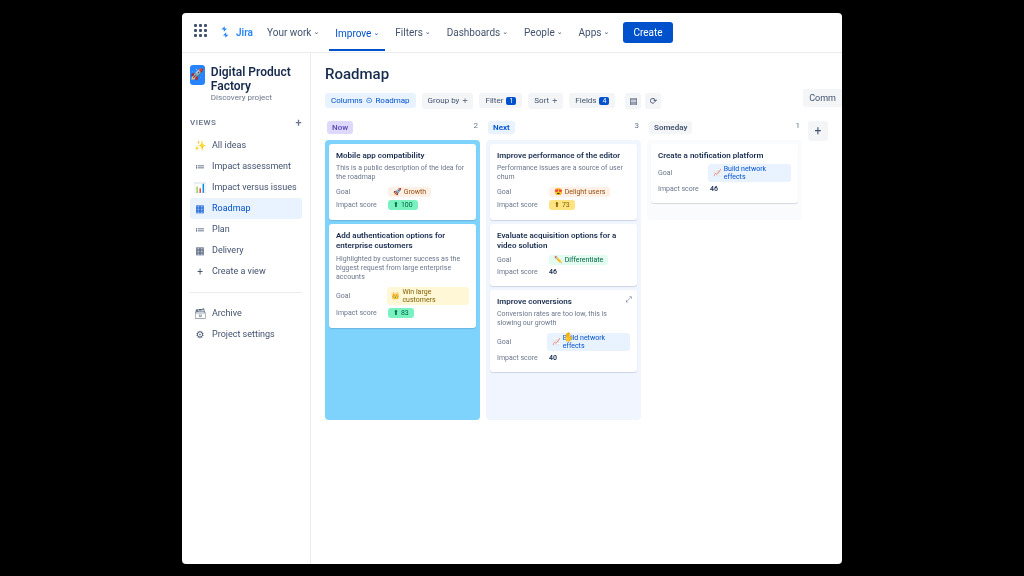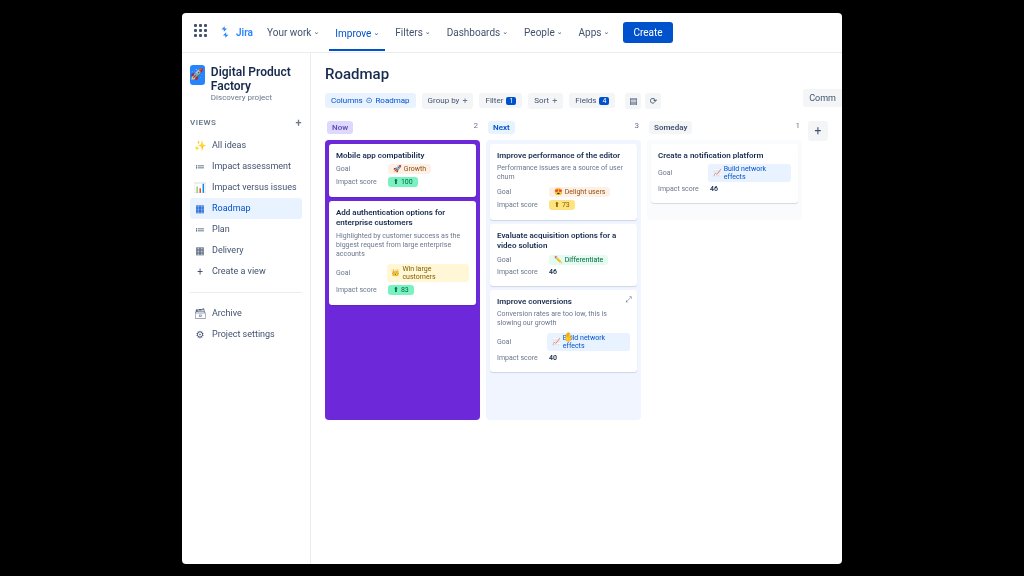--- a/index.html
+++ b/index.html
@@ -38,21 +38,21 @@
 .filter-icons { display: flex; gap: 4px; margin-left: 4px; }
 .filter-icon-btn { width: 16px; height: 16px; background: #f4f5f7; border-radius: 3px; display: flex; align-items: center; justify-content: center; cursor: pointer; font-size: 9px; color: #42526e; }
 .board { display: flex; gap: 6px; }
 .column { width: 155px; }
 .col-header { display: flex; justify-content: space-between; align-items: flex-start; margin-bottom: 6px; padding: 0 2px; }
 .col-title { font-size: 8px; font-weight: 600; padding: 2px 5px; border-radius: 3px; }
 .col-now { background: #dfd8fd; color: #5e4db2; }
 .col-next { background: #e9f2ff; color: #0052cc; }
 .col-some { background: #f4f5f7; color: #42526e; }
 .col-count { font-size: 8px; color: #6b778c; }
-.col-body { background: #6d28d9; border-radius: 4px; padding: 4px; min-height: 280px; }
+.col-body { background: #7dd3fc; border-radius: 4px; padding: 4px; min-height: 280px; }
 .col-body.next { background: #f0f5ff; }
 .col-body.some { background: #fafbfc; min-height: 80px; }
 .card { background: #fff; border-radius: 3px; padding: 7px; margin-bottom: 4px; box-shadow: 0 1px 1px rgba(9,30,66,0.15); position: relative; }
 .card-title { font-size: 8px; font-weight: 600; color: #172b4d; margin-bottom: 3px; line-height: 1.3; }
 .card-desc { font-size: 7px; color: #6b778c; line-height: 1.3; margin-bottom: 5px; }
 .card-row { display: flex; align-items: center; gap: 10px; font-size: 7px; margin-bottom: 3px; }
 .card-label { color: #6b778c; width: 42px; }
 .goal-tag { padding: 1px 5px; border-radius: 3px; font-size: 7px; display: inline-flex; align-items: center; gap: 2px; }
 .goal-growth { background: #fdf0e7; color: #974f0c; }
 .goal-win { background: #fff7d6; color: #7f5f01; }
@@ -206,20 +206,21 @@
       <div class="board" id="board">
           <div class="column">
             <div class="col-header">
     <span class="col-title col-now">Now</span>
     <span class="col-count">2</span>
   </div>
   <div class="col-body ">
               <div class="card">
 
       <div class="card-title">Mobile app compatibility</div>
+      <div class="card-desc">This is a public description of the idea for the roadmap</div>
 
       <div class="card-row">
                   <span class="card-label">Goal</span>
                   <span class="goal-tag goal-growth">
                     <span>🚀</span>
                     <span>Growth</span>
                   </span>
                 </div>
       <div class="card-row">
                   <span class="card-label">Impact score</span>

